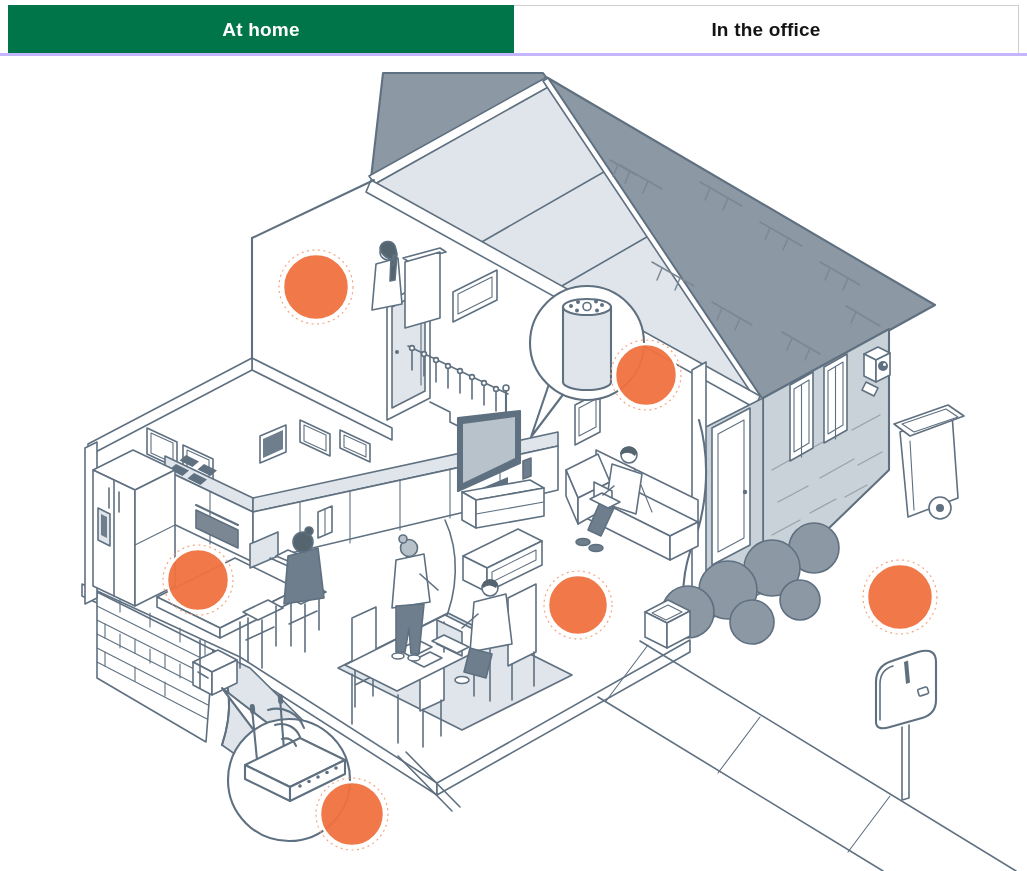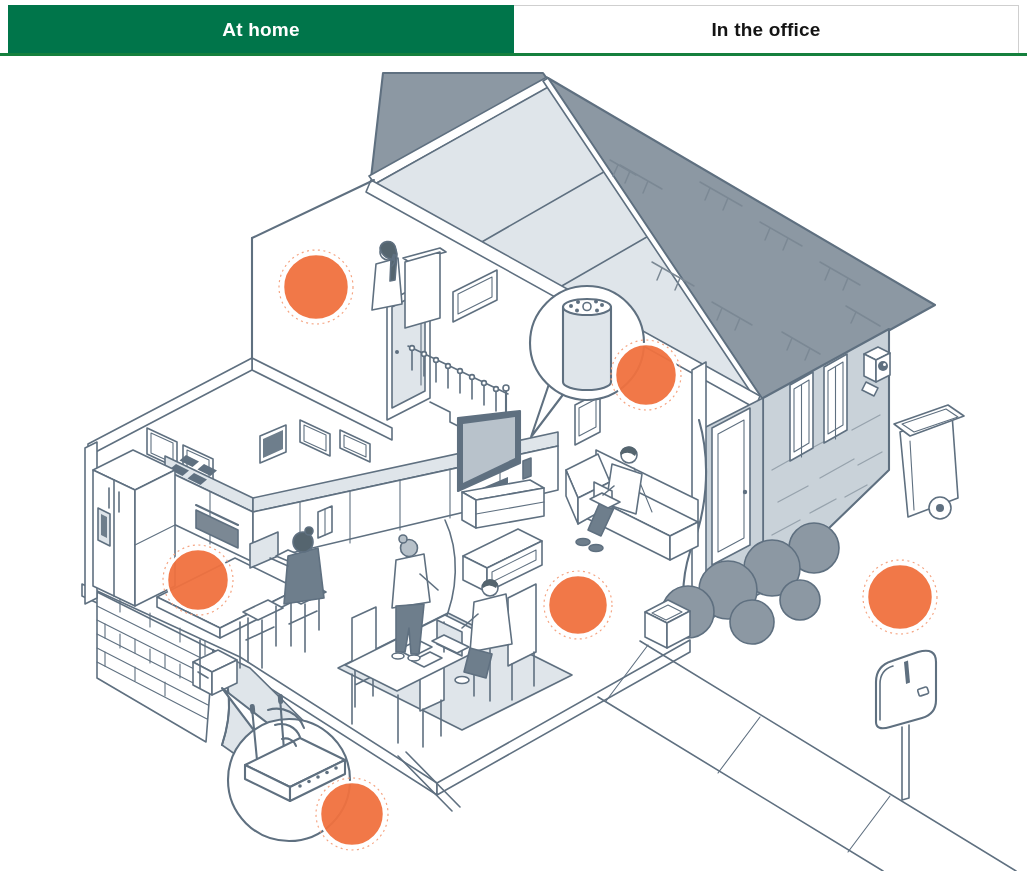--- a/index.html
+++ b/index.html
@@ -1,19 +1,19 @@
 <!DOCTYPE html>
 <html><head>
 <meta charset="utf-8">
 <style>
   html,body{margin:0;padding:0;background:#fff;}
   body{width:1027px;height:871px;position:relative;overflow:hidden;
        font-family:"Liberation Sans","DejaVu Sans",sans-serif;}
   .tabbar{position:absolute;top:0;left:0;width:1011px;padding:5px 8px 0 8px;
-          display:flex;border-bottom:3px solid #15803d;background:#fff;}
+          display:flex;border-bottom:3px solid #c4b5fd;background:#fff;}
   .tab{flex:1 1 0;height:48px;display:flex;align-items:center;justify-content:center;
        font-size:19px;font-weight:700;letter-spacing:.2px;color:#141414;background:#fff;
        border:1px solid #cfcfcf;border-bottom:none;cursor:pointer;box-sizing:border-box;
        font-family:"Liberation Sans",sans-serif;}
   .tab.t2{border-left:none;}
   .tab.t3{border-left:1px solid #4a4a4a;}
   .tab.active{background:#00754a;color:#fff;border-color:#00754a;}
   .stage{position:absolute;top:56px;left:0;width:1027px;height:815px;}
   svg{display:block;}
   .s{stroke:#5f7080;stroke-width:1.6;stroke-linejoin:round;stroke-linecap:round;}

